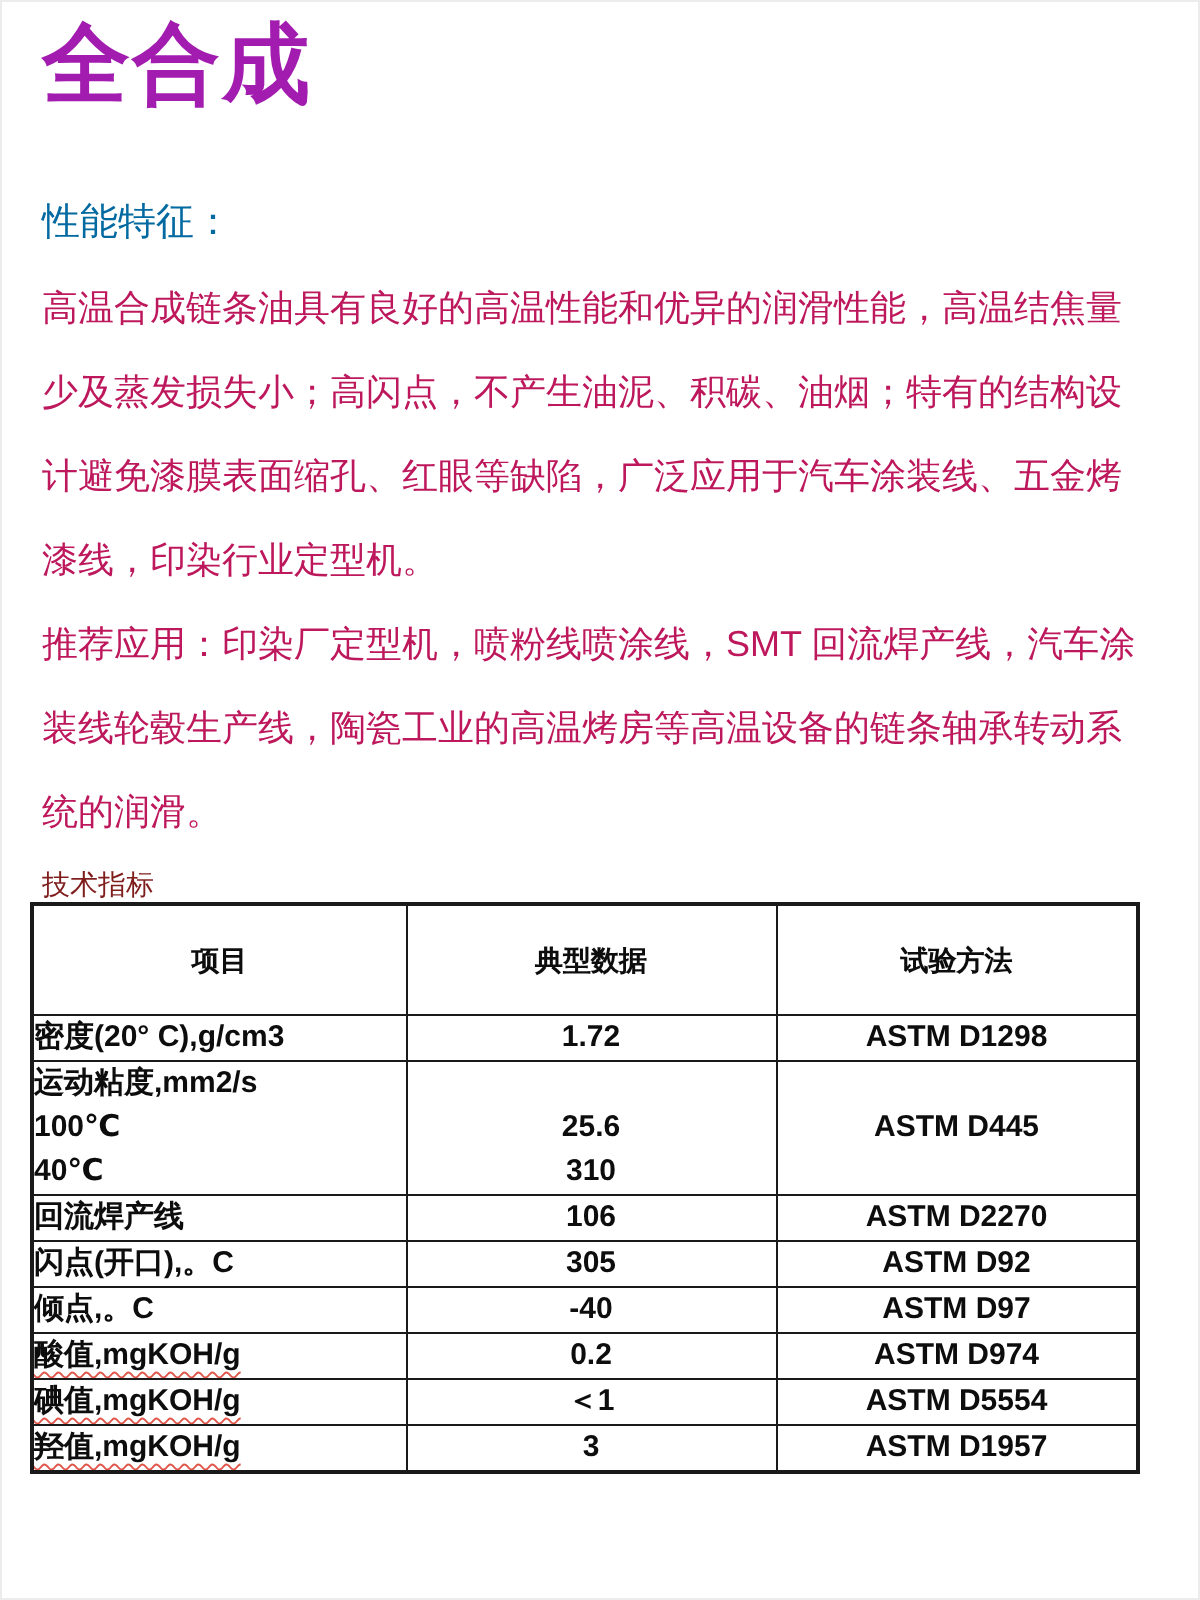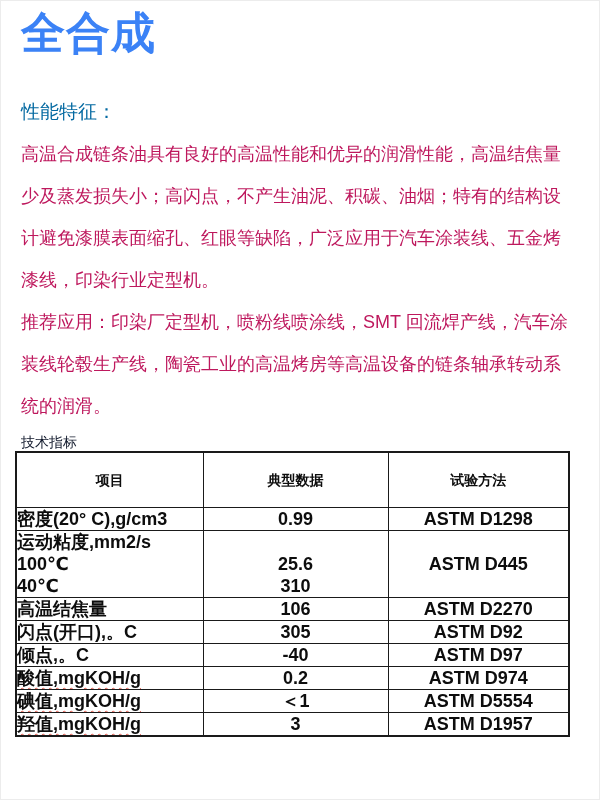--- a/index.html
+++ b/index.html
@@ -9,52 +9,52 @@
     box-sizing:border-box;
     padding:6px 20px 0 20px;
     border:1px solid #ececec;
     background:#ffffff;
     font-family:"Liberation Sans","DejaVu Sans",sans-serif;
     color:#1b1b1b;
     overflow:hidden;
   }
   .series-title{
     font-size:44px;line-height:48px;font-weight:bold;
-    color:#3b82f6;margin:2px 0 0 0;letter-spacing:1px;
+    color:#a21caf;margin:2px 0 0 0;letter-spacing:1px;
   }
   .product-title{
     font-size:48px;line-height:52px;font-weight:bold;
     color:#cc1b18;margin:32px 0 0 0;letter-spacing:1px;
   }
   .sec-heading{
     font-size:19px;line-height:42px;margin:34px 0 0 0;color:#0369a1;
   }
   .body-para{
     font-size:18px;line-height:42px;margin:0;color:#be185d;
     white-space:pre-line;word-break:keep-all;
   }
   .tbl-caption{
-    font-size:14px;line-height:18px;margin:6px 0 0 0;color:#0f172a;
+    font-size:14px;line-height:18px;margin:6px 0 0 0;color:#7f1d1d;
   }
   table.specs{
     margin-left:-6px;width:553px;
     border-collapse:collapse;
     border:2px solid #1a1a1a;
     table-layout:fixed;
     font-weight:bold;color:#0d0d0d;
   }
   table.specs col.c1{width:187px;}
   table.specs col.c2{width:185px;}
   table.specs col.c3{width:181px;}
   table.specs th{
     border:1px solid #1a1a1a;font-size:14px;font-weight:bold;
     height:22px;padding:16px;text-align:center;line-height:22px;
   }
   table.specs td{
-    border:1px solid #1a1a1a;font-size:18px;
+    border:1px solid #1a1a1a;font-size:15px;
     height:22px;padding:0;line-height:22px;overflow:hidden;
   }
   td.item{text-align:left;padding-left:5px;}
   td.val,td.method{text-align:center;}
   td.multiline{white-space:pre-line;vertical-align:top;margin-top:40px;}
   td.vmid{vertical-align:middle;}
   .misspell{
     text-decoration-line:underline;
     text-decoration-style:wavy;
     text-decoration-color:#e0564a;
@@ -89,34 +89,34 @@
     <thead>
       <tr>
         <th>项目</th>
         <th>典型数据</th>
         <th>试验方法</th>
       </tr>
     </thead>
     <tbody>
       <tr>
         <td class="item">密度(20° C),g/cm3</td>
-        <td class="val">0.99</td>
+        <td class="val">1.72</td>
         <td class="method">ASTM D1298</td>
       </tr>
       <tr>
         <td class="item multiline" style="height:66px;">运动粘度,mm2/s
 100℃
 40℃</td>
         <td class="val multiline" style="height:66px;">
 25.6
 310</td>
         <td class="method vmid" style="height:66px;">ASTM D445</td>
       </tr>
       <tr>
-        <td class="item">高温结焦量</td>
+        <td class="item">回流焊产线</td>
         <td class="val">106</td>
         <td class="method">ASTM D2270</td>
       </tr>
       <tr>
         <td class="item">闪点(开口),。C</td>
         <td class="val">305</td>
         <td class="method">ASTM D92</td>
       </tr>
       <tr>
         <td class="item">倾点,。C</td>

